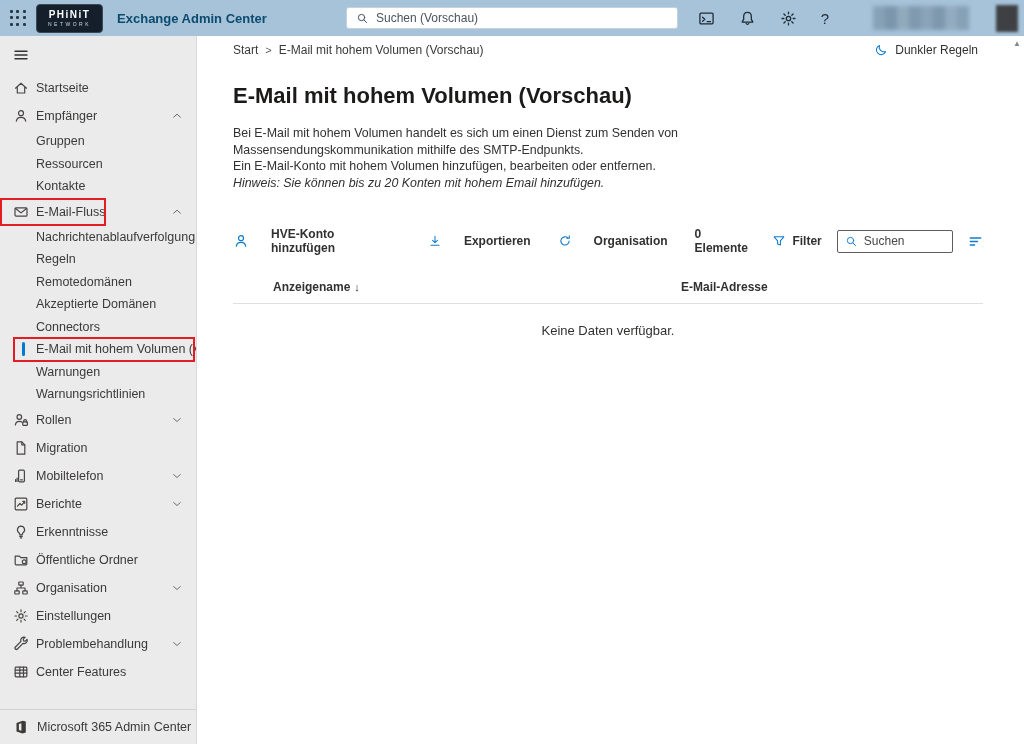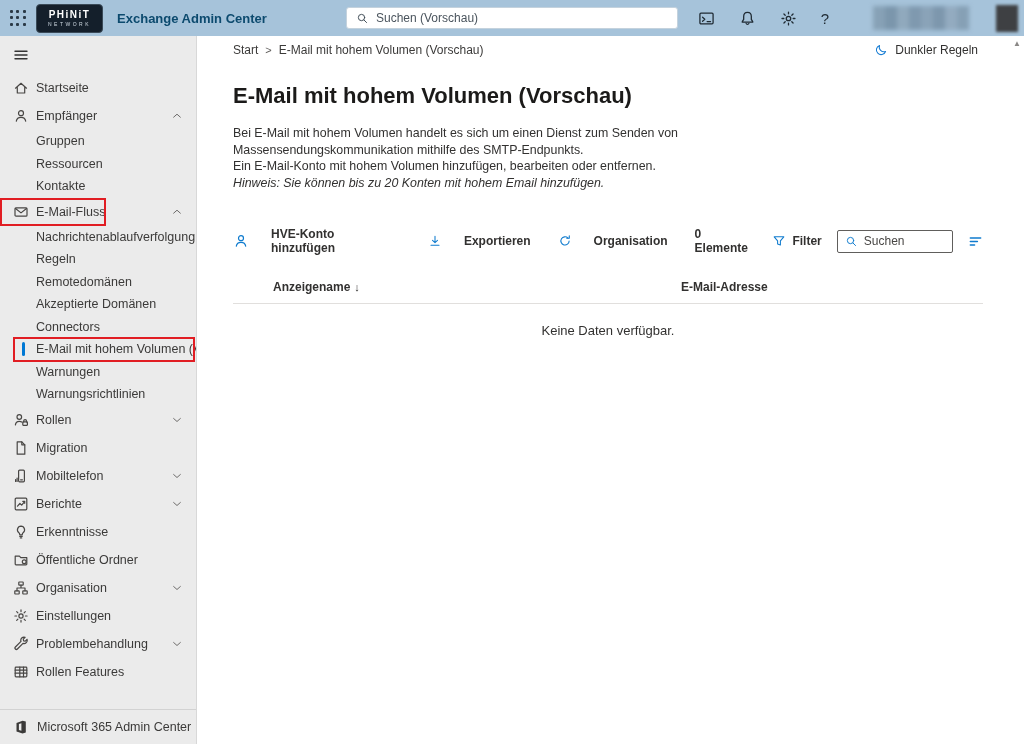--- a/index.html
+++ b/index.html
@@ -358,21 +358,21 @@
             </svg>
           </span>
         </div>
         <div class="nav-row">
           <span class="ico">
             <svg viewBox="0 0 16 16" width="16" height="16" fill="none" stroke="currentColor" stroke-width="1.2" stroke-linecap="round" stroke-linejoin="round">
               <rect x="2.2" y="3.2" width="11.6" height="9.6" rx=".8"></rect>
               <path d="M2.2 6.2h11.6M2.2 9.2h11.6M6.8 3.2v9.6M10.5 3.2v9.6"></path>
             </svg>
           </span>
-          <span>Rollen Features</span>
+          <span>Center Features</span>
         </div>
       </div>
     <div class="sidebar-divider"></div>
     <div class="sidebar-footer">
       <span class="ico">
           <svg viewBox="0 0 16 16" width="16" height="16" fill="none" stroke="currentColor" stroke-width="1.2" stroke-linecap="round" stroke-linejoin="round">
             <path fill="currentColor" stroke="none" d="M12.8 2.4v11.2l-3.3 1-6-2V4l6.1-2.2zM5.9 5v6l2.5.8V4.2z"></path>
           </svg>
         </span>
       <span>Microsoft 365 Admin Center</span>

